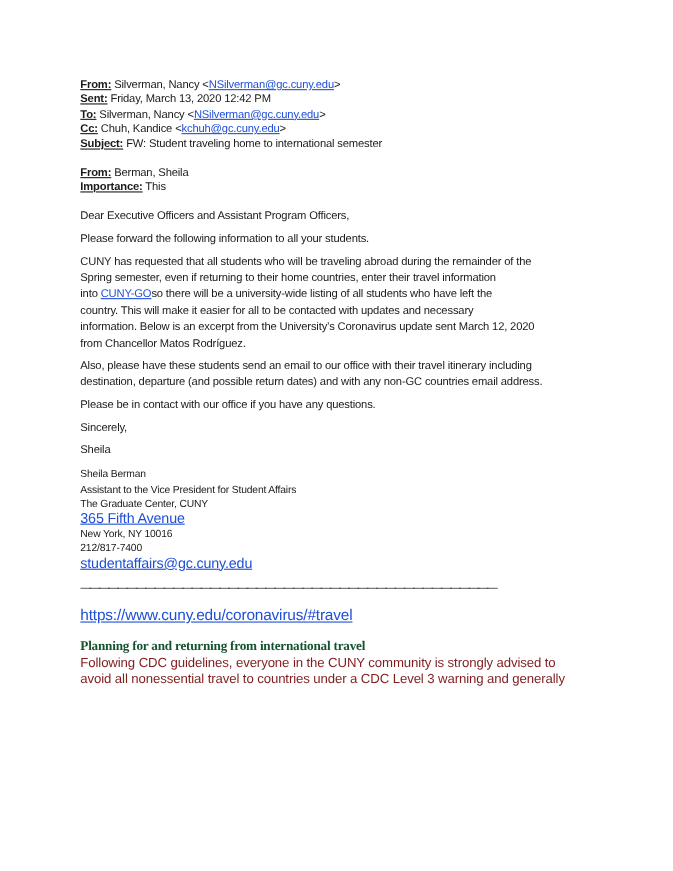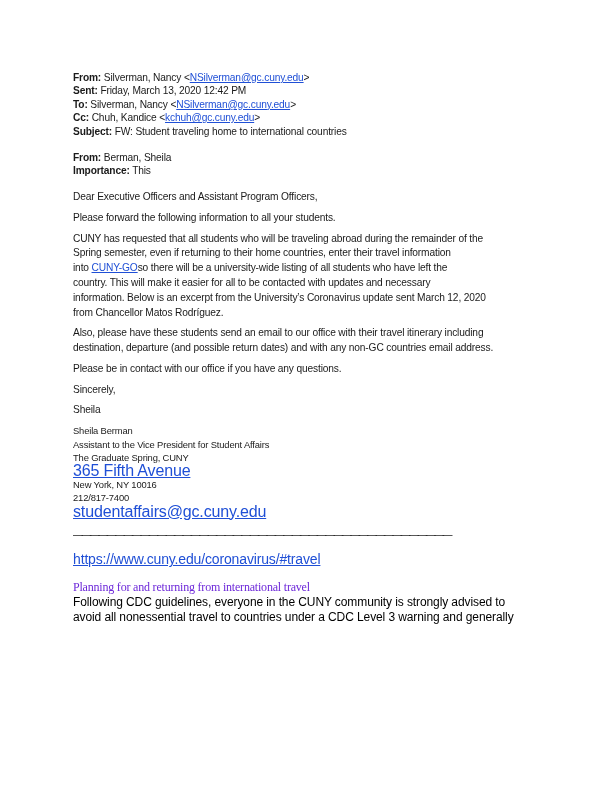--- a/index.html
+++ b/index.html
@@ -4,32 +4,32 @@
 <style>
   html, body { margin: 0; padding: 0; background: #ffffff; }
   body { width: 612px; height: 792px; position: relative; overflow: hidden; }
   .page { position: absolute; left: 0; top: 0; width: 612px; height: 792px; background: #fff; }
   .email { position: absolute; left: 73px; top: 71px; width: 490px;
            font-family: "Liberation Sans", sans-serif; font-size: 10.2px; color: #1a1a1a;
            letter-spacing: -0.15px; }
   .line { height: 13.4px; line-height: 13.4px; white-space: nowrap; }
   .gap { height: 12.6px; }
   .gap-sm { height: 6px; }
-  .lbl { font-weight: bold; }
+  .lbl { font-weight: bold; text-decoration: underline; }
   a, .link { color: #1f4fd6; text-decoration: underline; }
   .para .line { height: 14.8px; line-height: 14.8px; }
   .sig { font-size: 9.4px; }
   .sig .line { height: 13.4px; line-height: 13.4px; }
-  .sig .lnk { font-family: "Liberation Sans", sans-serif; font-size: 16px; }
+  .sig .lnk { font-family: "Liberation Sans", sans-serif; font-size: 13px; }
   .divider { font-family: "Liberation Sans", sans-serif; font-size: 10px; color: #222;
              letter-spacing: -1.6px; white-space: nowrap; overflow: hidden; width: 408px; }
   .web-link { font-family: "Liberation Sans", sans-serif; font-size: 14px; }
-  .web-head { font-family: "Liberation Serif", serif; font-weight: normal; font-size: 12px; color: #6d28d9;
+  .web-head { font-family: "Liberation Serif", serif; font-weight: bold; font-size: 12px; color: #14532d;
               letter-spacing: -0.2px; height: 16px; line-height: 16px; }
-  .web-body .line { font-family: "Liberation Sans", sans-serif; font-size: 12px; color: #000000;
+  .web-body .line { font-family: "Liberation Sans", sans-serif; font-size: 12px; color: #7f1d1d;
                     height: 15.5px; line-height: 15.5px; letter-spacing: -0.1px; }
 </style>
 </head>
 <body>
 
 <div class="page">
   <div class="email">
 
     <div>
       <div class="line">
@@ -46,21 +46,21 @@
         <span>Silverman, Nancy</span>
         &lt;<a>NSilverman@gc.cuny.edu</a>&gt;
       </div>
       <div class="line">
         <span class="lbl">Cc:</span>
         <span>Chuh, Kandice</span>
         &lt;<a>kchuh@gc.cuny.edu</a>&gt;
       </div>
       <div class="line">
         <span class="lbl">Subject:</span>
-        <span>FW: Student traveling home to international countries</span>
+        <span>FW: Student traveling home to international semester</span>
       </div>
     </div>
 
     <div class="gap"></div>
 
     <div>
       <div class="line">
         <span class="lbl">From:</span>
         <span>Berman, Sheila</span>
       </div>
@@ -98,21 +98,21 @@
       <div class="gap-sm"></div>
       <div class="line">Sincerely,</div>
       <div class="gap-sm"></div>
       <div class="line">Sheila</div>
       <div class="gap-sm"></div>
     </div>
 
     <div class="sig">
       <div class="line">Sheila Berman</div>
       <div class="line">Assistant to the Vice President for Student Affairs</div>
-      <div class="line">The Graduate Spring, CUNY</div>
+      <div class="line">The Graduate Center, CUNY</div>
       <div class="line"><a class="lnk">365 Fifth Avenue</a></div>
       <div class="line">New York, NY 10016</div>
       <div class="line">212/817-7400</div>
       <div class="line"><a class="lnk">studentaffairs@gc.cuny.edu</a></div>
     </div>
 
     <div style="height:10px"></div>
     <div class="divider line">—————————————————————————————————————————————</div>
     <div style="height:12px"></div>
 

